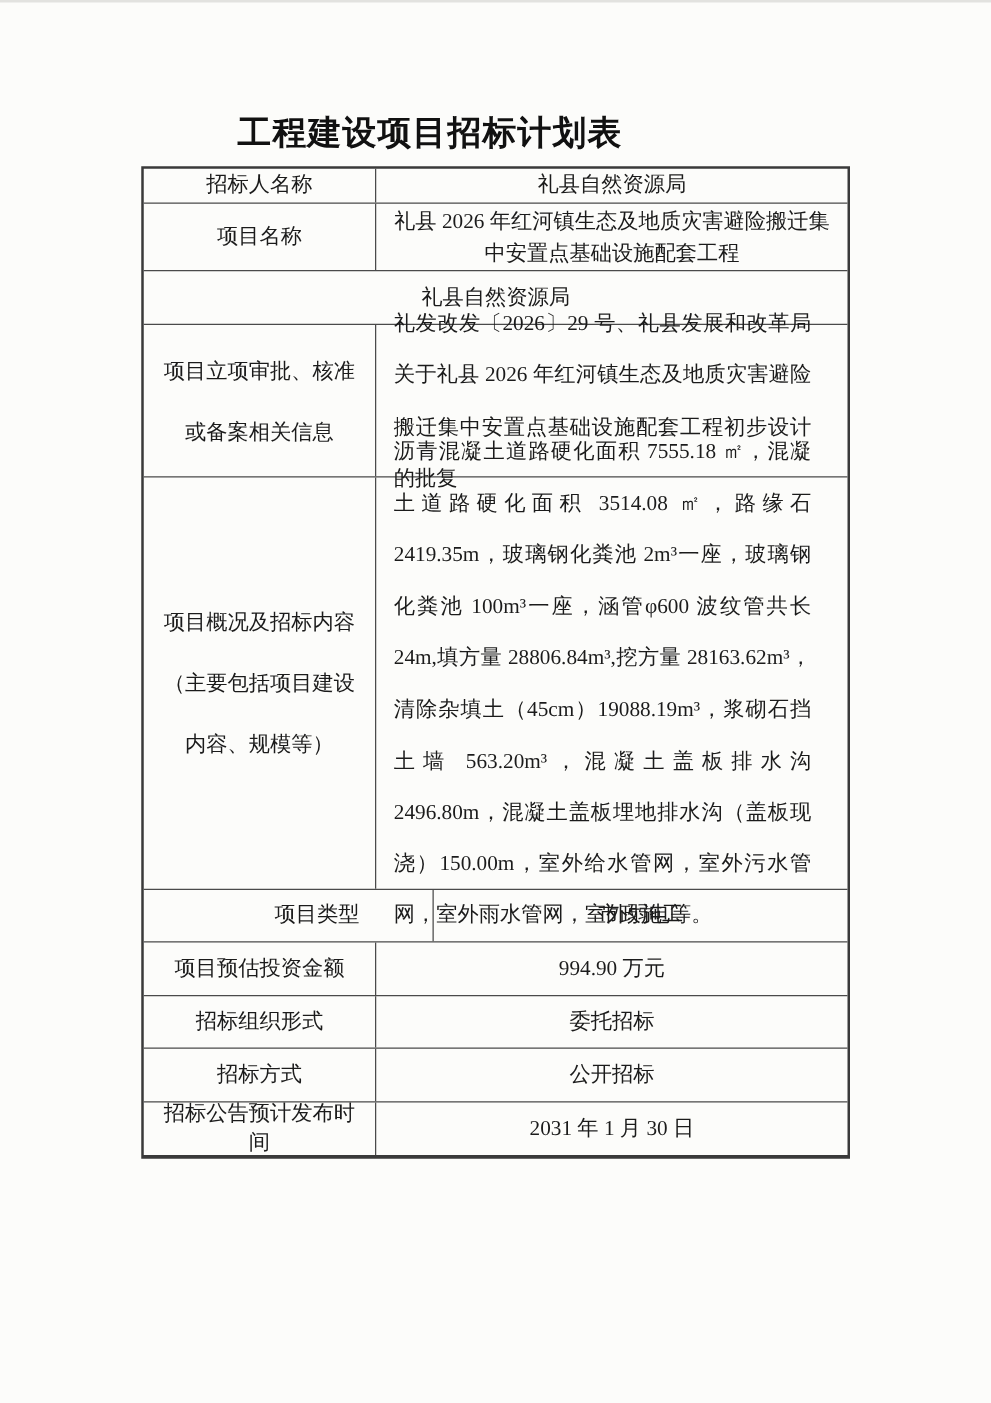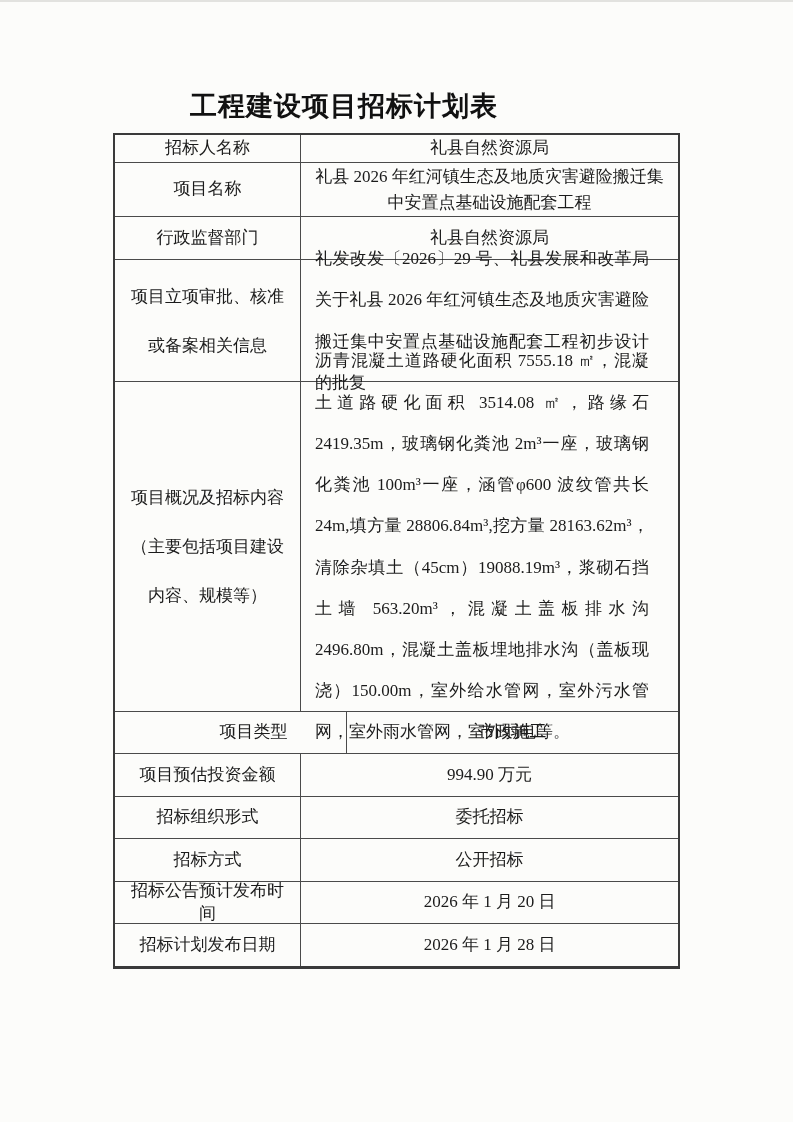--- a/index.html
+++ b/index.html
@@ -79,21 +79,20 @@
     <div class="td label">招标人名称</div>
     <div class="td value">礼县自然资源局</div>
   </div>
 
   <div class="tr r-name">
     <div class="td label">项目名称</div>
     <div class="td value">礼县 2026 年红河镇生态及地质灾害避险搬迁集中安置点基础设施配套工程</div>
   </div>
 
   <div class="tr">
-    <div class="td label">行政监督部门</div>
     <div class="td value">礼县自然资源局</div>
   </div>
 
   <div class="tr r-tall">
     <div class="td label">项目立项审批、核准或备案相关信息</div>
     <div class="td value">礼发改发〔2026〕29 号、礼县发展和改革局关于礼县 2026 年红河镇生态及地质灾害避险搬迁集中安置点基础设施配套工程初步设计的批复</div>
   </div>
 
   <div class="tr r-tall">
     <div class="td label">项目概况及招标内容（主要包括项目建设内容、规模等）</div>
@@ -115,21 +114,17 @@
     <div class="td value">委托招标</div>
   </div>
 
   <div class="tr">
     <div class="td label">招标方式</div>
     <div class="td value">公开招标</div>
   </div>
 
   <div class="tr">
     <div class="td label">招标公告预计发布时间</div>
-    <div class="td value">2026 年 1 月 20 日</div>
+    <div class="td value">2031 年 1 月 30 日</div>
   </div>
 
-  <div class="tr">
-    <div class="td label">招标计划发布日期</div>
-    <div class="td value">2026 年 1 月 28 日</div>
-  </div>
 
 </div>
 
 </body></html>

